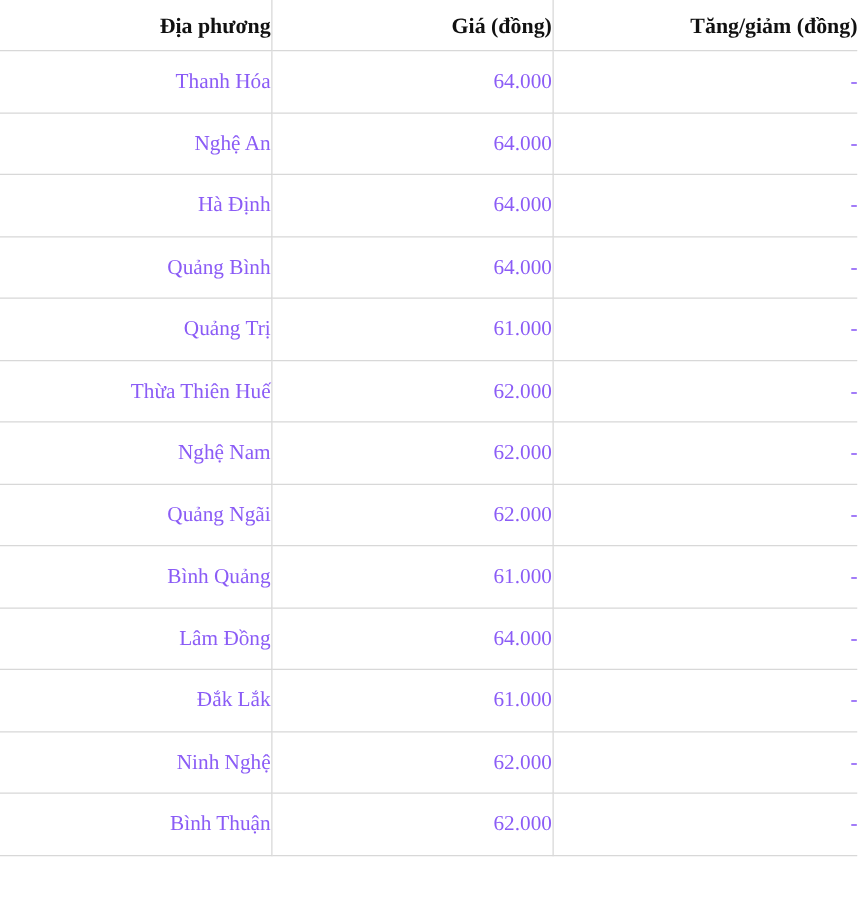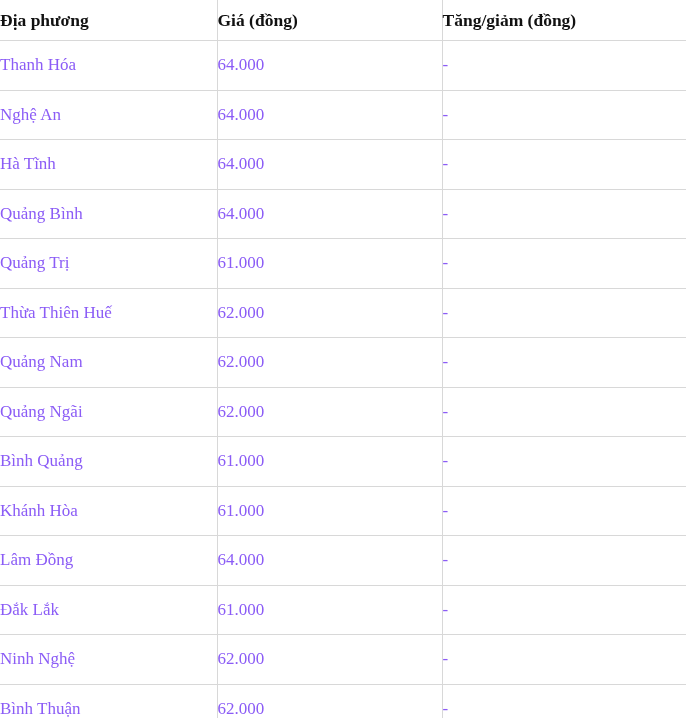--- a/index.html
+++ b/index.html
@@ -19,21 +19,21 @@
     border-collapse: collapse;
     table-layout: fixed;
   }
   table.price-table col.col-locality { width: 217px; }
   table.price-table col.col-price    { width: 225px; }
   table.price-table col.col-change   { width: 244px; }
 
   table.price-table th,
   table.price-table td {
     border: 1px solid #d8d8d8;
-    text-align: left;
+    text-align: right;
     vertical-align: middle;
     font-size: 17px;
     line-height: 1.3;
     padding: 0;
   }
   table.price-table thead th {
     height: 40px;
     font-weight: bold;
     font-size: 17.5px;
     border-top: none;
@@ -71,56 +71,51 @@
         <td class="locality-cell">Thanh Hóa</td>
         <td class="price-cell">64.000</td>
         <td class="change-cell">-</td>
       </tr>
       <tr>
         <td class="locality-cell">Nghệ An</td>
         <td class="price-cell">64.000</td>
         <td class="change-cell">-</td>
       </tr>
       <tr>
-        <td class="locality-cell">Hà Tĩnh</td>
+        <td class="locality-cell">Hà Định</td>
         <td class="price-cell">64.000</td>
         <td class="change-cell">-</td>
       </tr>
       <tr>
         <td class="locality-cell">Quảng Bình</td>
         <td class="price-cell">64.000</td>
         <td class="change-cell">-</td>
       </tr>
       <tr>
         <td class="locality-cell">Quảng Trị</td>
         <td class="price-cell">61.000</td>
         <td class="change-cell">-</td>
       </tr>
       <tr>
         <td class="locality-cell">Thừa Thiên Huế</td>
         <td class="price-cell">62.000</td>
         <td class="change-cell">-</td>
       </tr>
       <tr>
-        <td class="locality-cell">Quảng Nam</td>
+        <td class="locality-cell">Nghệ Nam</td>
         <td class="price-cell">62.000</td>
         <td class="change-cell">-</td>
       </tr>
       <tr>
         <td class="locality-cell">Quảng Ngãi</td>
         <td class="price-cell">62.000</td>
         <td class="change-cell">-</td>
       </tr>
       <tr>
         <td class="locality-cell">Bình Quảng</td>
-        <td class="price-cell">61.000</td>
-        <td class="change-cell">-</td>
-      </tr>
-      <tr>
-        <td class="locality-cell">Khánh Hòa</td>
         <td class="price-cell">61.000</td>
         <td class="change-cell">-</td>
       </tr>
       <tr>
         <td class="locality-cell">Lâm Đồng</td>
         <td class="price-cell">64.000</td>
         <td class="change-cell">-</td>
       </tr>
       <tr>
         <td class="locality-cell">Đắk Lắk</td>

